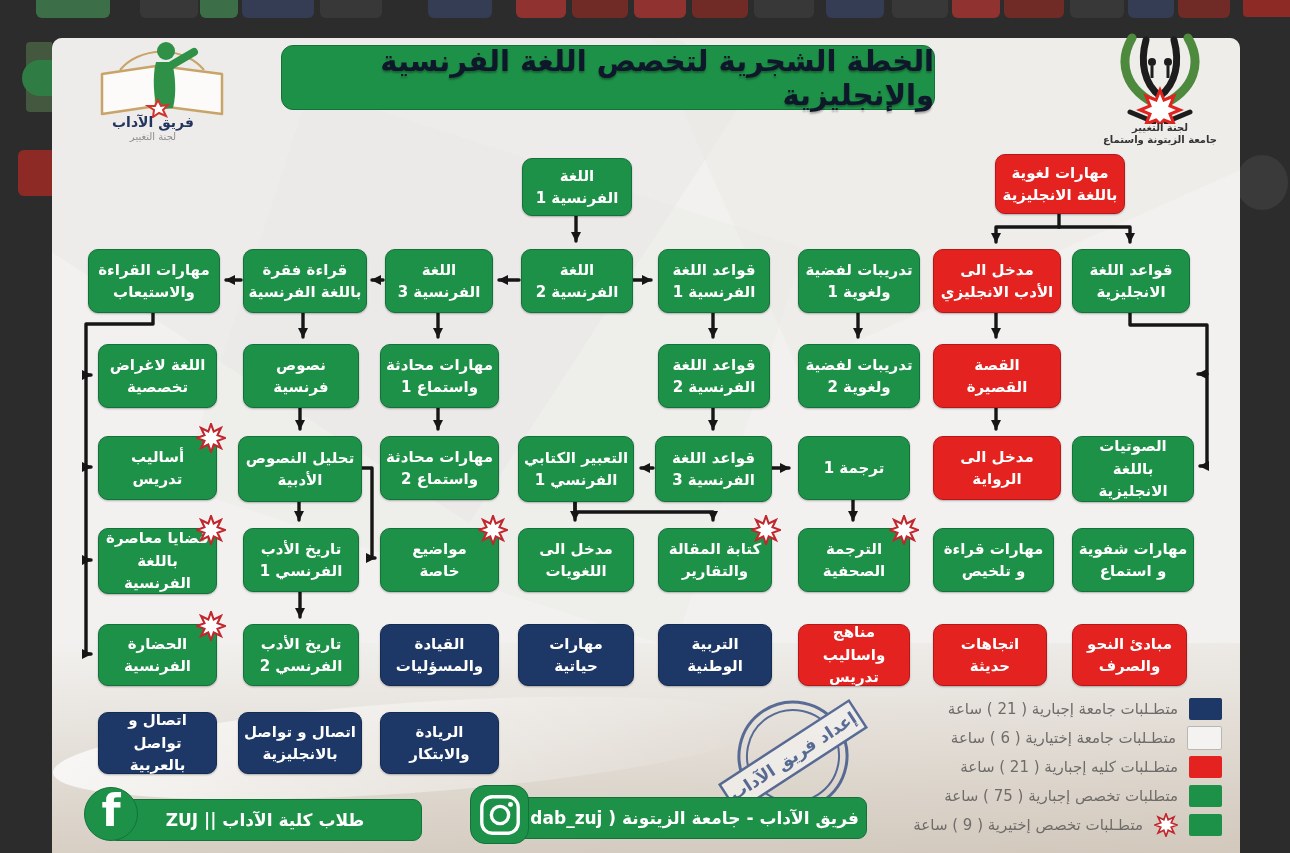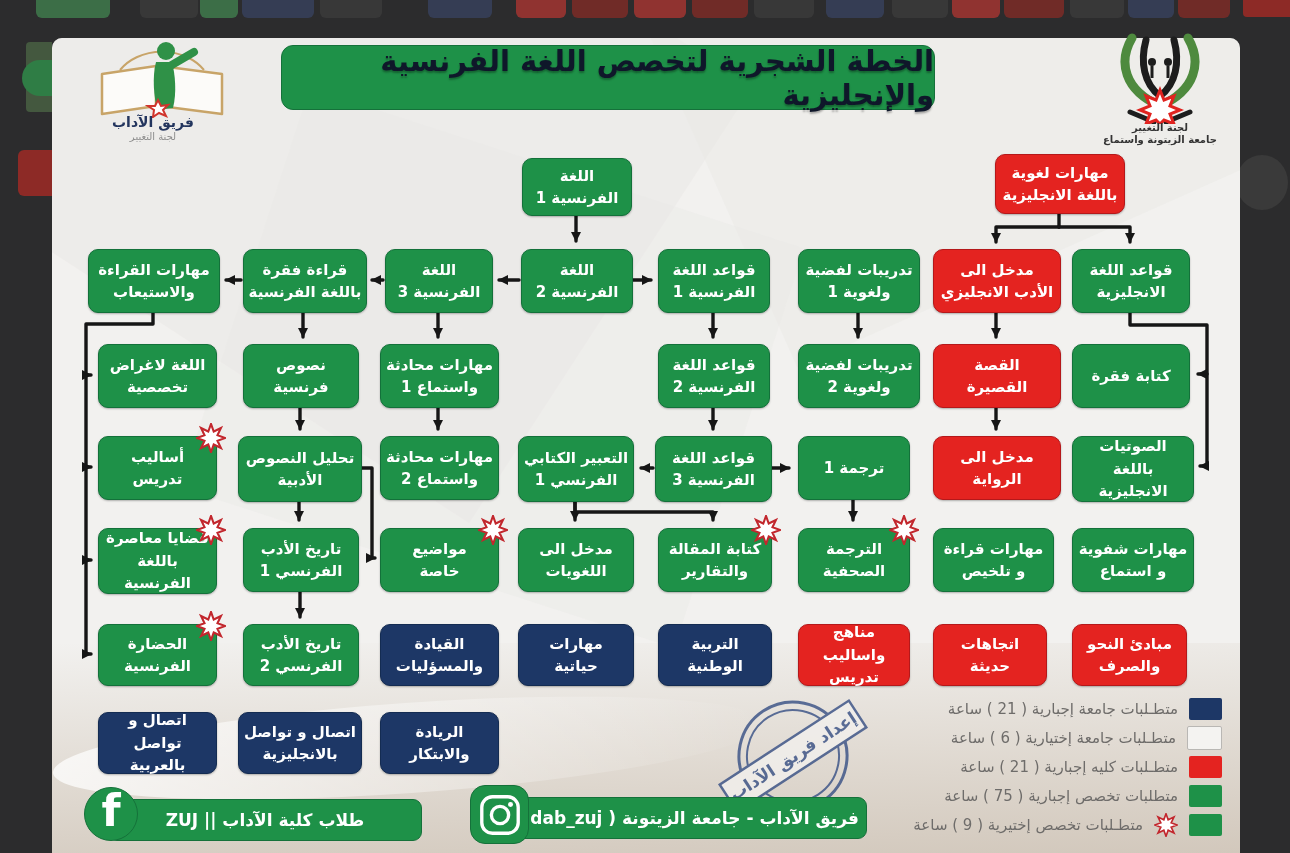--- a/index.html
+++ b/index.html
@@ -225,23 +225,20 @@
 الفرنسية 2</span>
     </div>
   <div class="node g" style="left:798px;top:344px;width:120px;height:62px">
       <span class="nl">تدريبات لفضية
 ولغوية 2</span>
     </div>
   <div class="node r" style="left:933px;top:344px;width:126px;height:62px">
       <span class="nl">القصة
 القصيرة</span>
     </div>
-  <div class="node g" style="left:1072px;top:344px;width:116px;height:62px">
-      <span class="nl">كتابة فقرة</span>
-    </div>
 
   <div class="node g" style="left:98px;top:436px;width:117px;height:62px">
       <span class="nl">أساليب
 تدريس</span>
       <span class="star"><svg width="30" height="30" viewBox="0 0 32 32">
           <use href="#burst"></use>
         </svg></span>
     </div>
   <div class="node g" style="left:238px;top:436px;width:122px;height:64px">
       <span class="nl">تحليل النصوص

